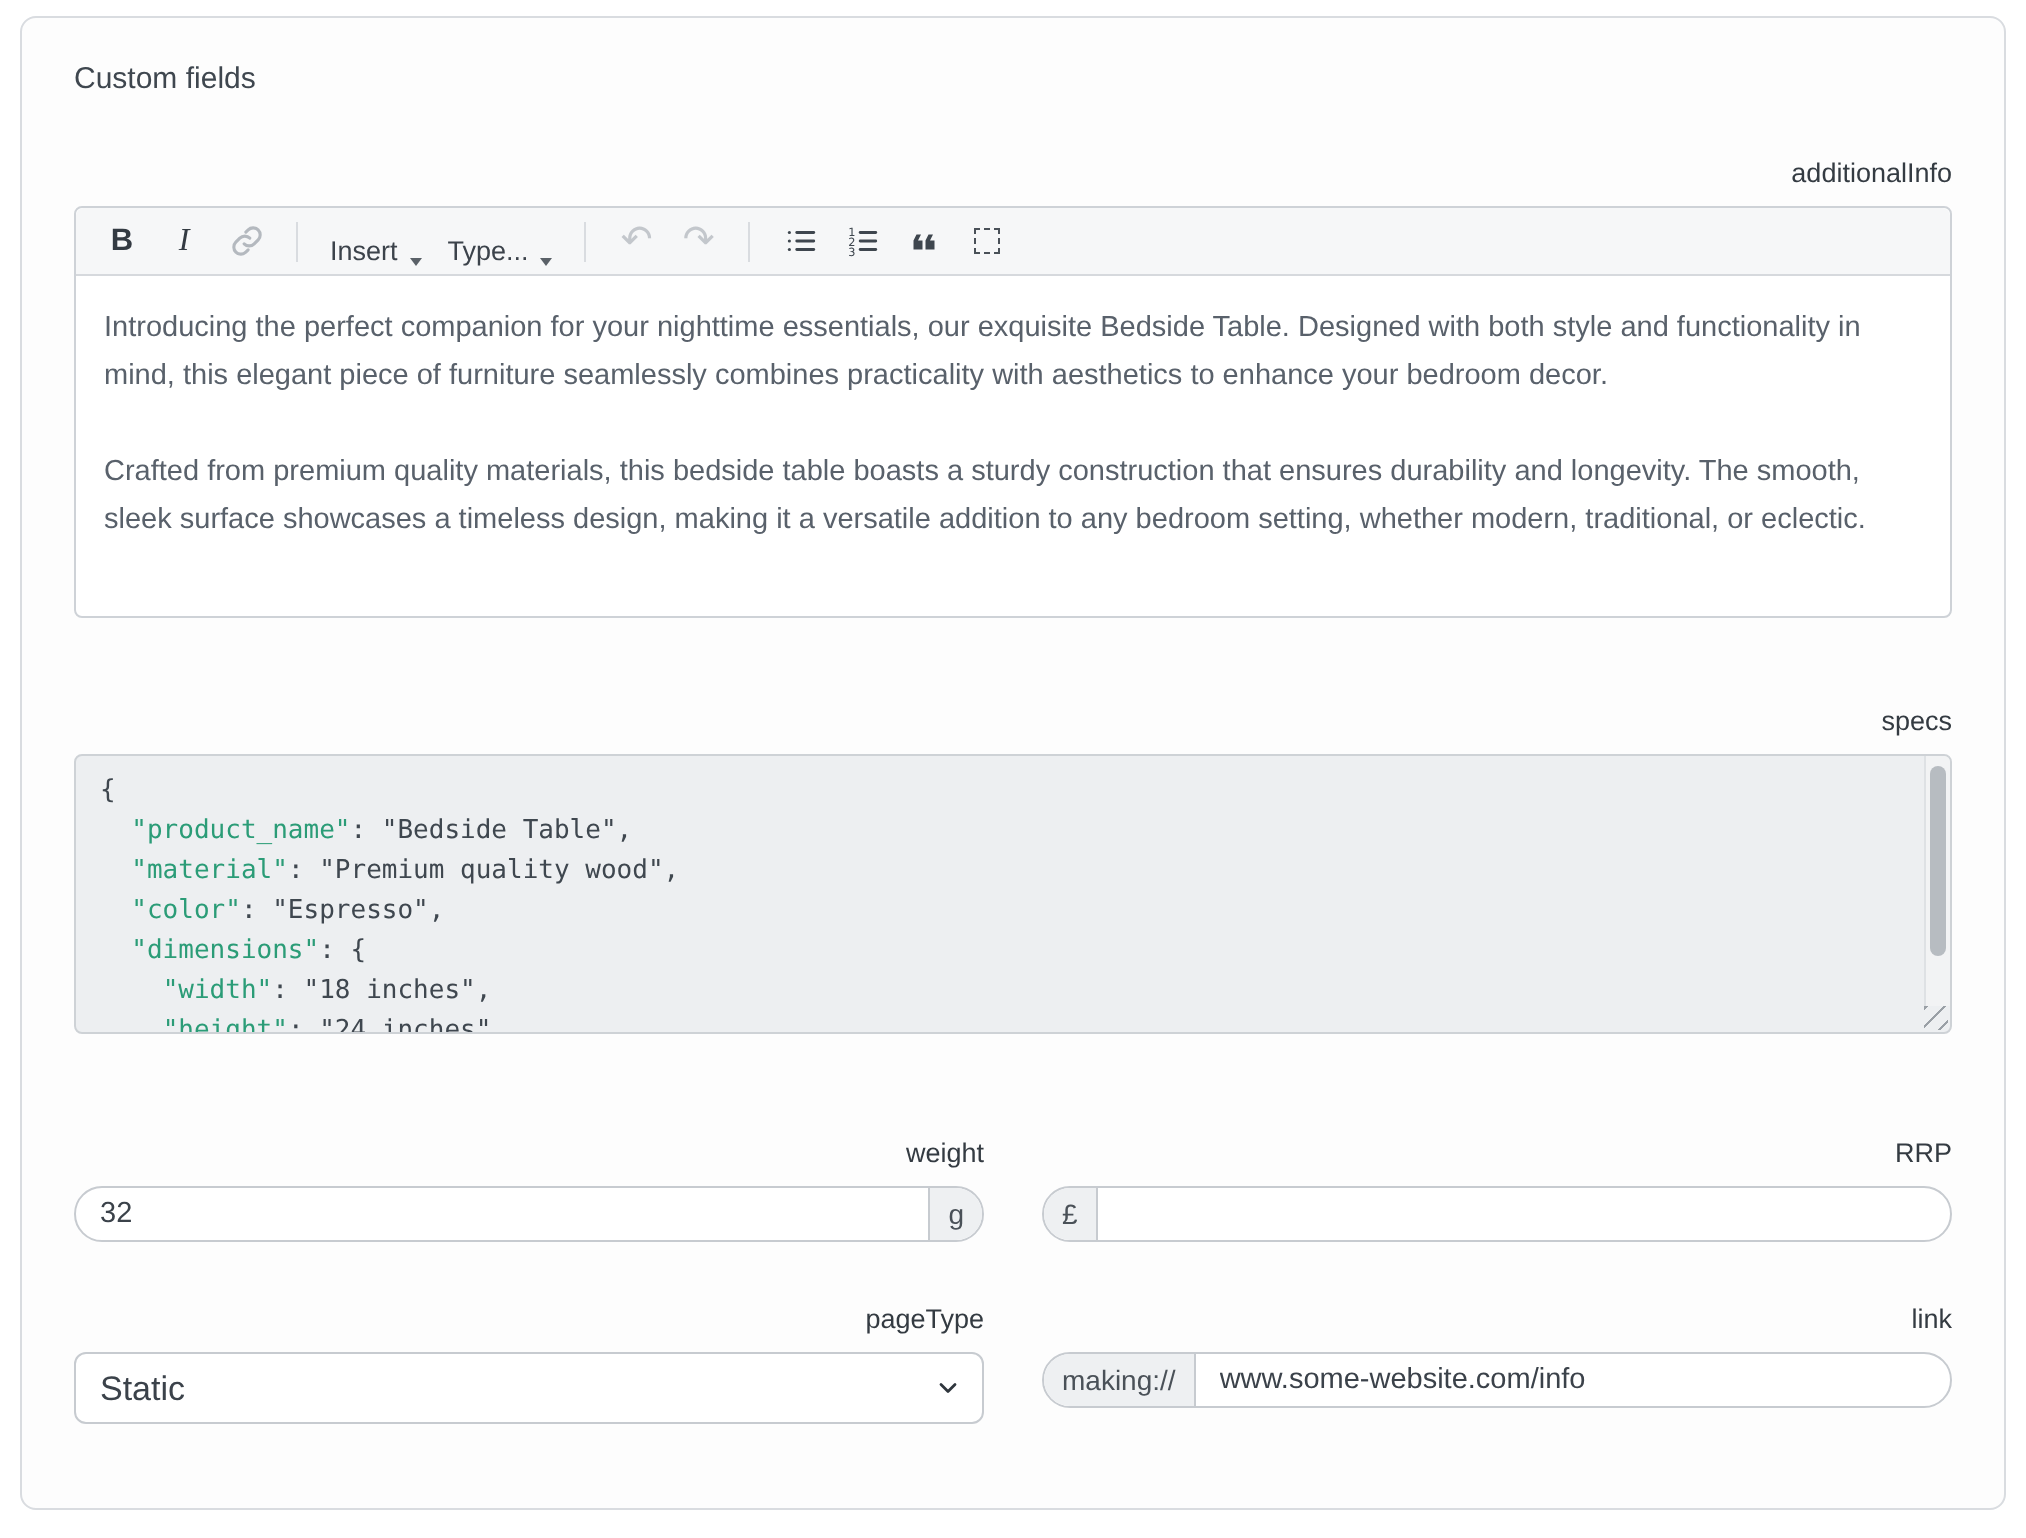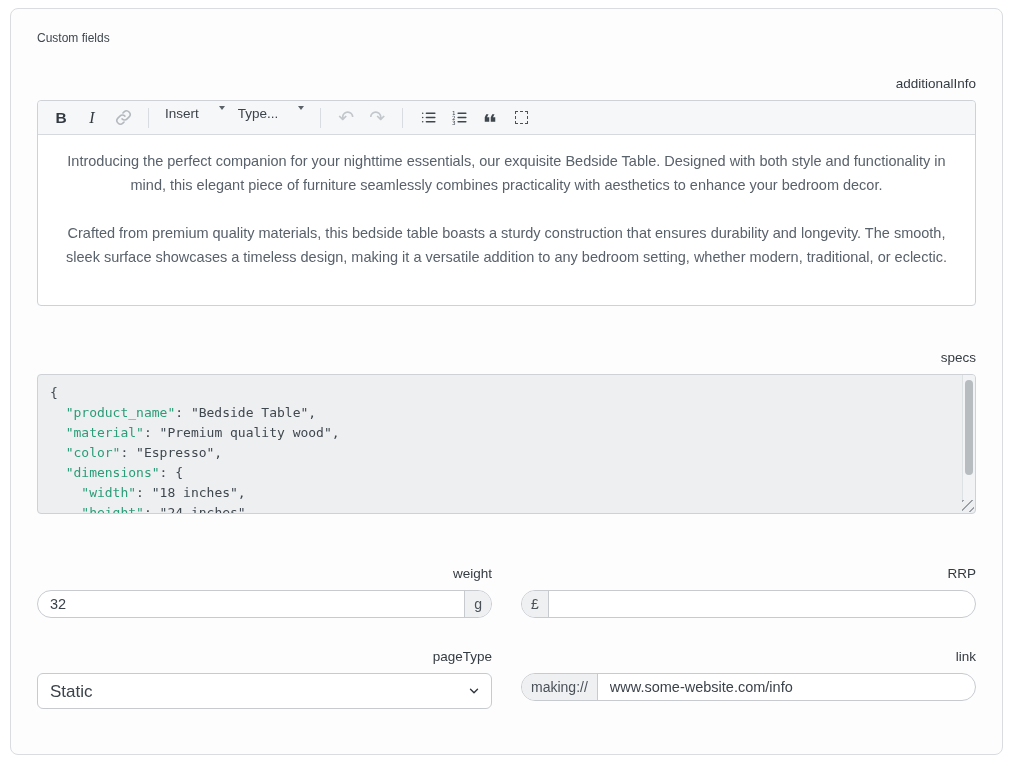--- a/index.html
+++ b/index.html
@@ -3,43 +3,43 @@
 <meta charset="utf-8">
 <style>
   * { box-sizing: border-box; }
   html, body { margin: 0; padding: 0; background: #ffffff; width: 1013px; height: 769px;
     font-family: "Liberation Sans", sans-serif; }
 
   .card { position: relative; margin: 8px 10px 0 10px; height: 747px;
     background: #fdfdfd; border: 1px solid #d9dce0; border-radius: 8px;
     padding: 22px 26px; }
 
-  .card-title { font-size: 12px; font-weight: 500; color: #3f474f; }
+  .card-title { font-size: 15px; font-weight: 500; color: #3f474f; }
 
   .field-label { display: block; font-size: 13.5px; color: #343b42; margin-bottom: 9px; text-align: right; }
 
   .section-additional { margin-top: 31px; }
 
   
   .rte { border: 1px solid #ced2d7; border-radius: 4px; background: #fff; }
   .rte-toolbar { height: 34px; display: flex; align-items: center; gap: 13px;
     padding: 0 14px; background: #f6f7f8; border-bottom: 1px solid #d6d9dd;
     border-radius: 4px 4px 0 0; }
   .tb-btn { display: flex; align-items: center; justify-content: center;
     min-width: 18px; height: 24px; cursor: pointer; color: #333a42; }
   .tb-bold { font-weight: 700; font-size: 15.5px; }
   .tb-italic { font-style: italic; font-family: "Liberation Serif", serif; font-size: 16px; }
   .tb-divider { width: 1px; height: 20px; background: #d9dce0; margin: 0 3px; }
-  .tb-dropdown { display: flex; align-items: flex-start; gap: 20px; font-size: 13.5px; color: #3c434b; }
+  .tb-dropdown { display: flex; align-items: flex-end; gap: 6px; font-size: 13.5px; color: #3c434b; }
   .caret-down { width: 0; height: 0; border-left: 3.5px solid transparent;
     border-right: 3.5px solid transparent; border-top: 4.5px solid #5a6168; }
   .tb-arrow { font-size: 19px; color: #c3c7cc; line-height: 1; }
   .tb-dashed { width: 13px; height: 13px; border: 1.4px dashed #4a5158; }
   .rte-content { height: 170px; padding: 14px; font-size: 14.5px; line-height: 24px;
-    color: #59616b; overflow: hidden; border-radius: 0 0 4px 4px; text-align: center; }
+    color: #59616b; overflow: hidden; border-radius: 0 0 4px 4px; }
   .rte-content p { margin: 0 0 24px 0; }
 
   
   .section-specs { margin-top: 44px; }
   .code-area { position: relative; height: 140px; background: #edeff1;
     border: 1px solid #ced2d6; border-radius: 4px; overflow: hidden;
     font-family: "DejaVu Sans Mono", monospace; font-size: 13px; line-height: 20px;
     color: #3f474f; padding: 8px 24px 0 12px; }
   .code-line { white-space: pre; }
   .tok-key { color: #2b9c77; }

